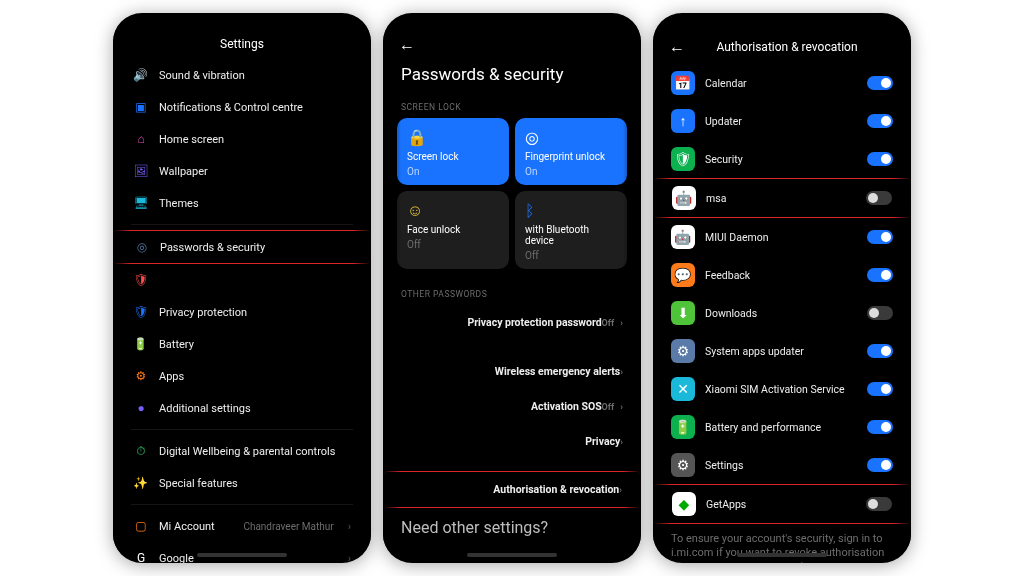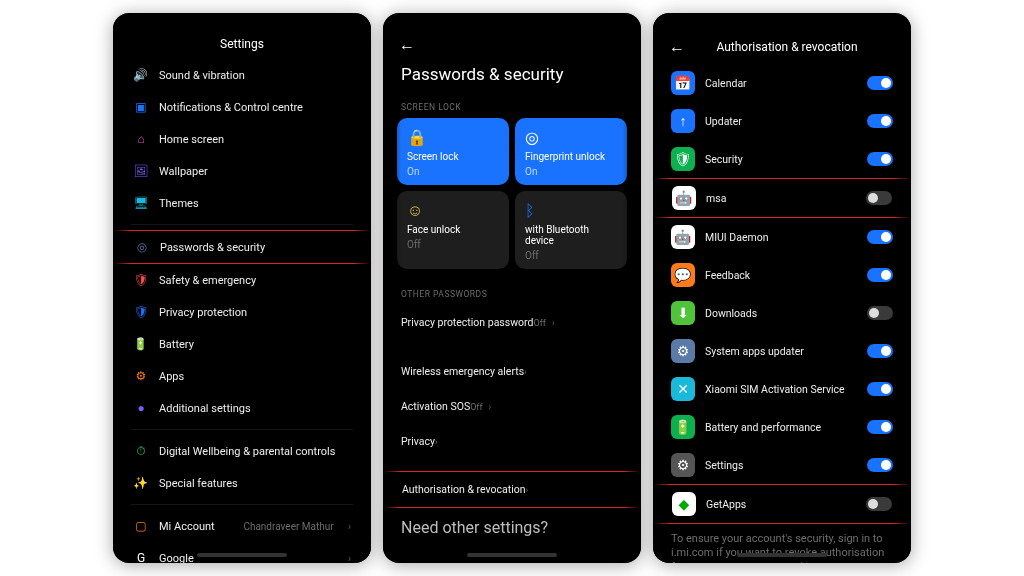--- a/index.html
+++ b/index.html
@@ -11,21 +11,21 @@
     justify-content: center;
     align-items: center;
     gap: 12px;
     font-family: -apple-system, Roboto, "Segoe UI", sans-serif;
     overflow: hidden;
   }
   .phone {
     width: 258px;
     height: 550px;
     background: #000;
-    border-radius: 16px;
+    border-radius: 29px;
     position: relative;
     overflow: hidden;
     box-shadow: 0 2px 18px rgba(0,0,0,0.35);
   }
   .phone::before {
     content:""; position:absolute; left:50%; transform:translateX(-50%);
     width:90px; height:14px; background:#000; border-radius:0 0 12px 12px; top:0; z-index:5;
   }
   .phone::after{
     content:""; position:absolute; left:50%; transform:translateX(-50%);
@@ -68,22 +68,22 @@
     border-radius:10px; padding:10px 10px 8px;
     display:flex; flex-direction:column; gap:4px;
   }
   .tile.blue{background:#1a73ff;}
   .tile.gray{background:#1e1e1e;}
   .tile .ti-ic{font-size:16px;}
   .tile .ti-lab{font-size:10px; color:#fff;}
   .tile .ti-stat{font-size:10px; color:rgba(255,255,255,.7);}
   .tile.gray .ti-stat{color:#6d6d6d;}
   .p2-row{
-    display:flex; align-items:center; justify-content:flex-start;
-    padding:11px 18px; font-size:10.5px; color:#eee;
+    display:flex; align-items:center; justify-content:flex-end;
+    padding:11px 18px; font-size:10.5px; color:#eee;font-weight:bold;
   }
   .p2-row .rgt{display:flex; align-items:center; gap:6px; color:#6d6d6d; font-size:9px;}
   .p2-hl{border:1.5px solid #d92626; border-radius:4px;}
   .p2-need{padding:10px 18px 2px; color:#bdbdbd; font-size:16px;}
   .p2-link{padding:6px 18px; color:#1a73ff; font-size:10.5px;}
 
   
   .p3-head{display:flex; align-items:center; gap:12px; padding:6px 16px 6px;}
   .p3-title{font-size:12px; flex:1; text-align:center; margin-right:18px;}
   .p3-list{padding:2px 0;}
@@ -161,21 +161,20 @@
         <div class="p1-row p1-hl">
           <span class="ic">
             <span class="sq" style="color:#5a7aa8;font-size:12px">◎</span>
           </span>
           <span class="txt">Passwords &amp; security</span>
         </div>
         <div class="p1-row">
           <span class="ic">
             <span class="sq" style="color:#ff4d4d;font-size:12px">🛡</span>
           </span>
-          <span class="txt">Safety &amp; emergency</span>
         </div>
         <div class="p1-row">
           <span class="ic">
             <span class="sq" style="color:#1a73ff;font-size:12px">🛡</span>
           </span>
           <span class="txt">Privacy protection</span>
         </div>
         <div class="p1-row">
           <span class="ic">
             <span class="sq" style="color:#0db04f;font-size:12px">🔋</span>

